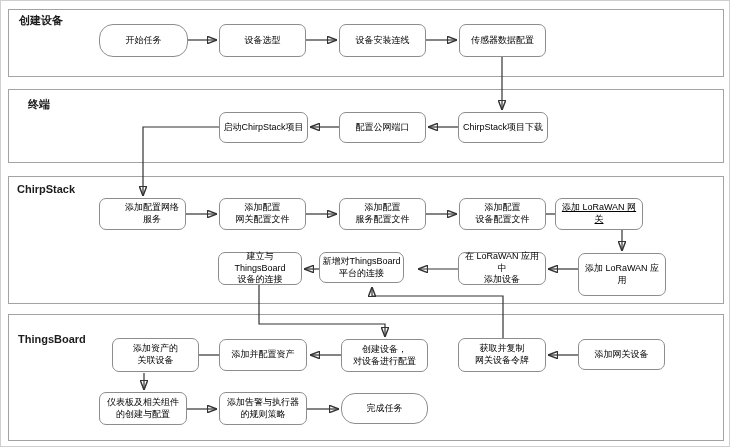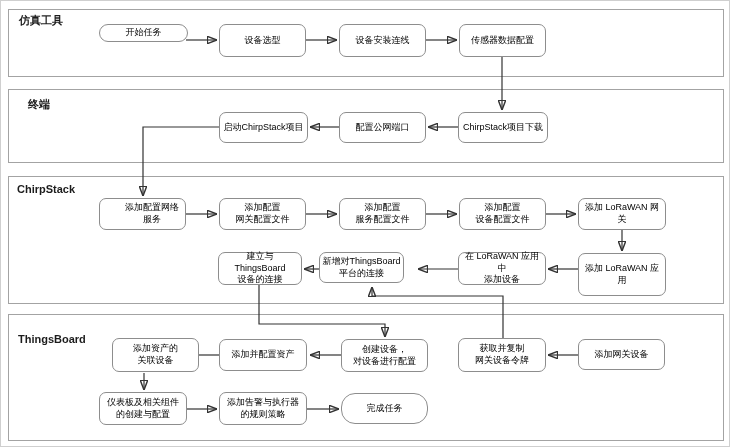--- a/index.html
+++ b/index.html
@@ -55,21 +55,21 @@
 </head>
 <body>
 
 <div id="canvas">
 
   <div class="lane" style="left:7px;top:8px;width:716px;height:68px;"></div>
   <div class="lane" style="left:7px;top:88px;width:716px;height:74px;"></div>
   <div class="lane" style="left:7px;top:175px;width:716px;height:128px;"></div>
   <div class="lane" style="left:7px;top:313px;width:716px;height:127px;"></div>
 
-  <div class="lane-label" style="left:18px;top:12px;">仿真工具</div>
+  <div class="lane-label" style="left:18px;top:12px;">创建设备</div>
   <div class="lane-label" style="left:27px;top:96px;">终端</div>
   <div class="lane-label" style="left:16px;top:182px;">ChirpStack</div>
   <div class="lane-label" style="left:17px;top:332px;">ThingsBoard</div>
 
   <svg id="edge-layer" width="730" height="447">
     <defs>
       <marker id="arrow" viewBox="0 0 8 6" refX="8" refY="3" markerWidth="8" markerHeight="6" orient="auto">
         <path d="M0,0 L8,3 L0,6 Z" fill="#333333" stroke="none"></path>
       </marker>
     </defs>
@@ -101,37 +101,37 @@
 
     <path d="M577,354 L547,354" marker-end="url(#arrow)"></path>
     <path d="M340,354 L309,354" marker-end="url(#arrow)"></path>
     <path d="M218,354 L188,354" marker-end="url(#arrow)"></path>
     <path d="M143,372 L143,389" marker-end="url(#arrow)"></path>
 
     <path d="M186,408 L216,408" marker-end="url(#arrow)"></path>
     <path d="M306,408 L338,408" marker-end="url(#arrow)"></path>
   </svg>
 
-  <div class="node terminator" style="left:98px;top:23px;width:89px;height:18px;">开始任务</div>
+  <div class="node terminator" style="left:98px;top:23px;width:89px;height:33px;">开始任务</div>
   <div class="node" style="left:218px;top:23px;width:87px;height:33px;">设备选型</div>
   <div class="node" style="left:338px;top:23px;width:87px;height:33px;">设备安装连线</div>
   <div class="node" style="left:458px;top:23px;width:87px;height:33px;">传感器数据配置</div>
 
   <div class="node" style="left:218px;top:111px;width:89px;height:31px;">启动ChirpStack项目</div>
   <div class="node" style="left:338px;top:111px;width:87px;height:31px;">配置公网端口</div>
   <div class="node" style="left:457px;top:111px;width:90px;height:31px;">ChirpStack项目下载</div>
 
   <div class="node" style="left:98px;top:197px;width:87px;height:32px;padding-left:21px;">添加配置网络服务</div>
   <div class="node" style="left:218px;top:197px;width:87px;height:32px;">添加配置
 网关配置文件</div>
   <div class="node" style="left:338px;top:197px;width:87px;height:32px;">添加配置
 服务配置文件</div>
   <div class="node" style="left:458px;top:197px;width:87px;height:32px;">添加配置
 设备配置文件</div>
-  <div class="node" style="left:577px;top:197px;width:88px;height:32px;">添加 LoRaWAN 网关</div>
+  <div class="node" style="left:554px;top:197px;width:88px;height:32px;text-decoration:underline;">添加 LoRaWAN 网关</div>
 
   <div class="node" style="left:577px;top:252px;width:88px;height:43px;">添加 LoRaWAN 应用</div>
   <div class="node" style="left:457px;top:251px;width:88px;height:33px;">在 LoRaWAN 应用中
 添加设备</div>
   <div class="node" style="left:318px;top:251px;width:85px;height:31px;">新增对ThingsBoard
 平台的连接</div>
   <div class="node" style="left:217px;top:251px;width:84px;height:33px;">建立与ThingsBoard
 设备的连接</div>
 
   <div class="node" style="left:99px;top:337px;width:87px;height:34px;margin-left:12px;">添加资产的

